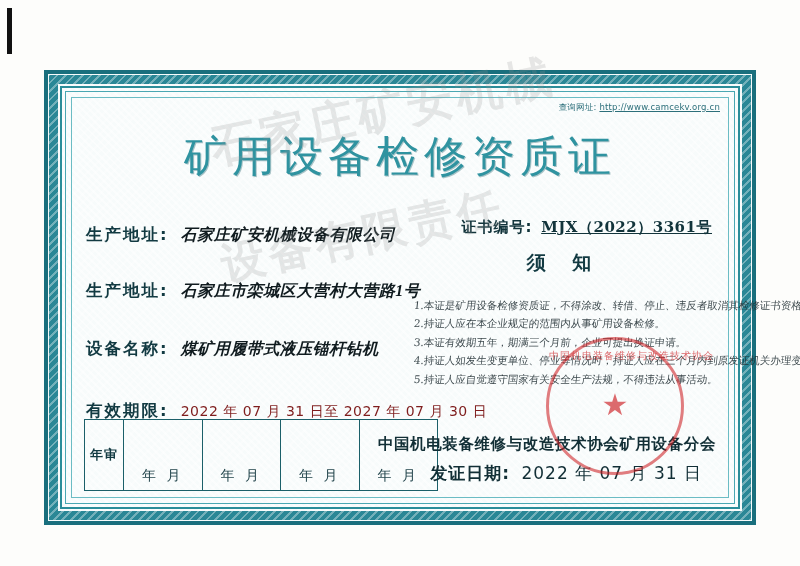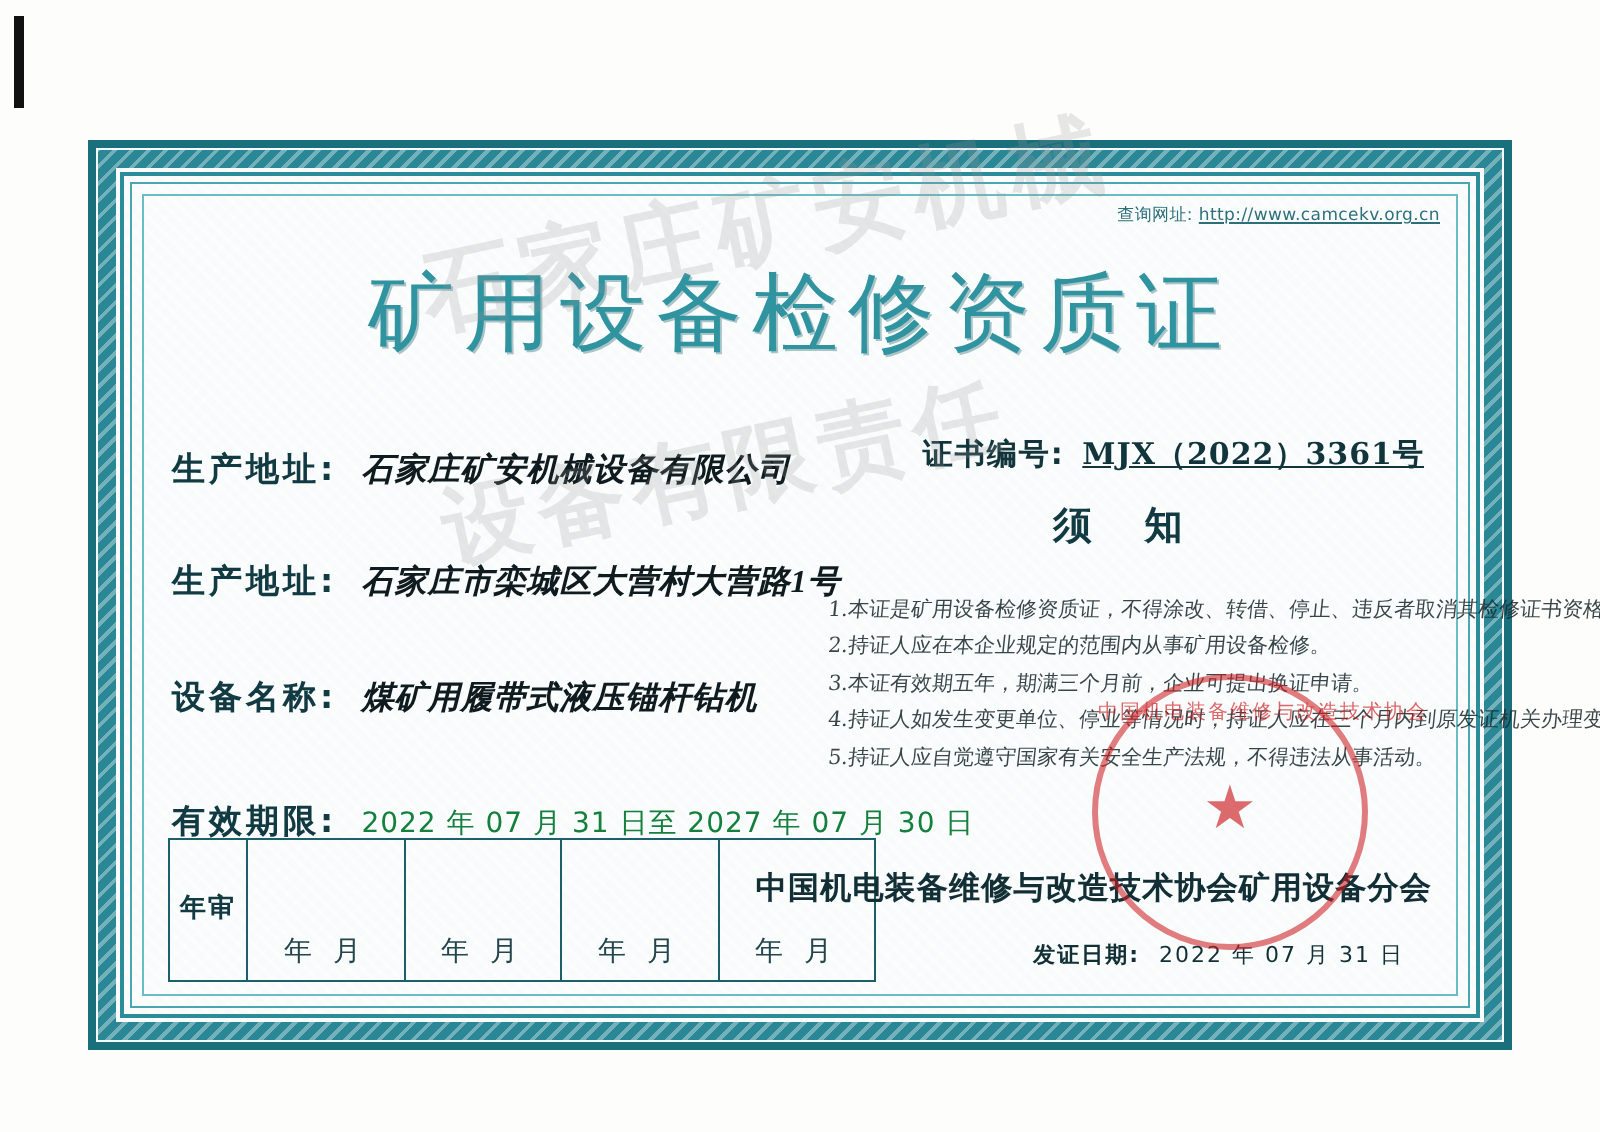--- a/index.html
+++ b/index.html
@@ -147,21 +147,21 @@
   #field-address { top: 180px; }
   #field-device  { top: 238px; }
   #field-valid   { top: 300px; }
 
   #field-valid .label { letter-spacing: 2px; }
   #field-valid .value {
     font-family: "DejaVu Sans", sans-serif;
     font-style: normal;
     font-weight: normal;
     font-size: 14px;
-    color: #15803d;
+    color: #7f1d1d;
   }
 
   
   .cert-no {
     position: absolute;
     right: 12px;
     top: 118px;
     font-size: 15px;
     color: #12343b;
     white-space: nowrap;
@@ -259,21 +259,21 @@
     font-size: 15.5px;
     font-weight: bold;
     color: #122f36;
     letter-spacing: 0.6px;
     white-space: nowrap;
   }
   .issue-date {
     position: absolute;
     right: 22px;
     bottom: 10px;
-    font-size: 11px;
+    font-size: 17px;
     color: #122f36;
     white-space: nowrap;
   }
   .issue-date .label {
     font-weight: bold;
     letter-spacing: 1px;
   }
   .issue-date .value {
     margin-left: 6px;
     letter-spacing: 1px;

